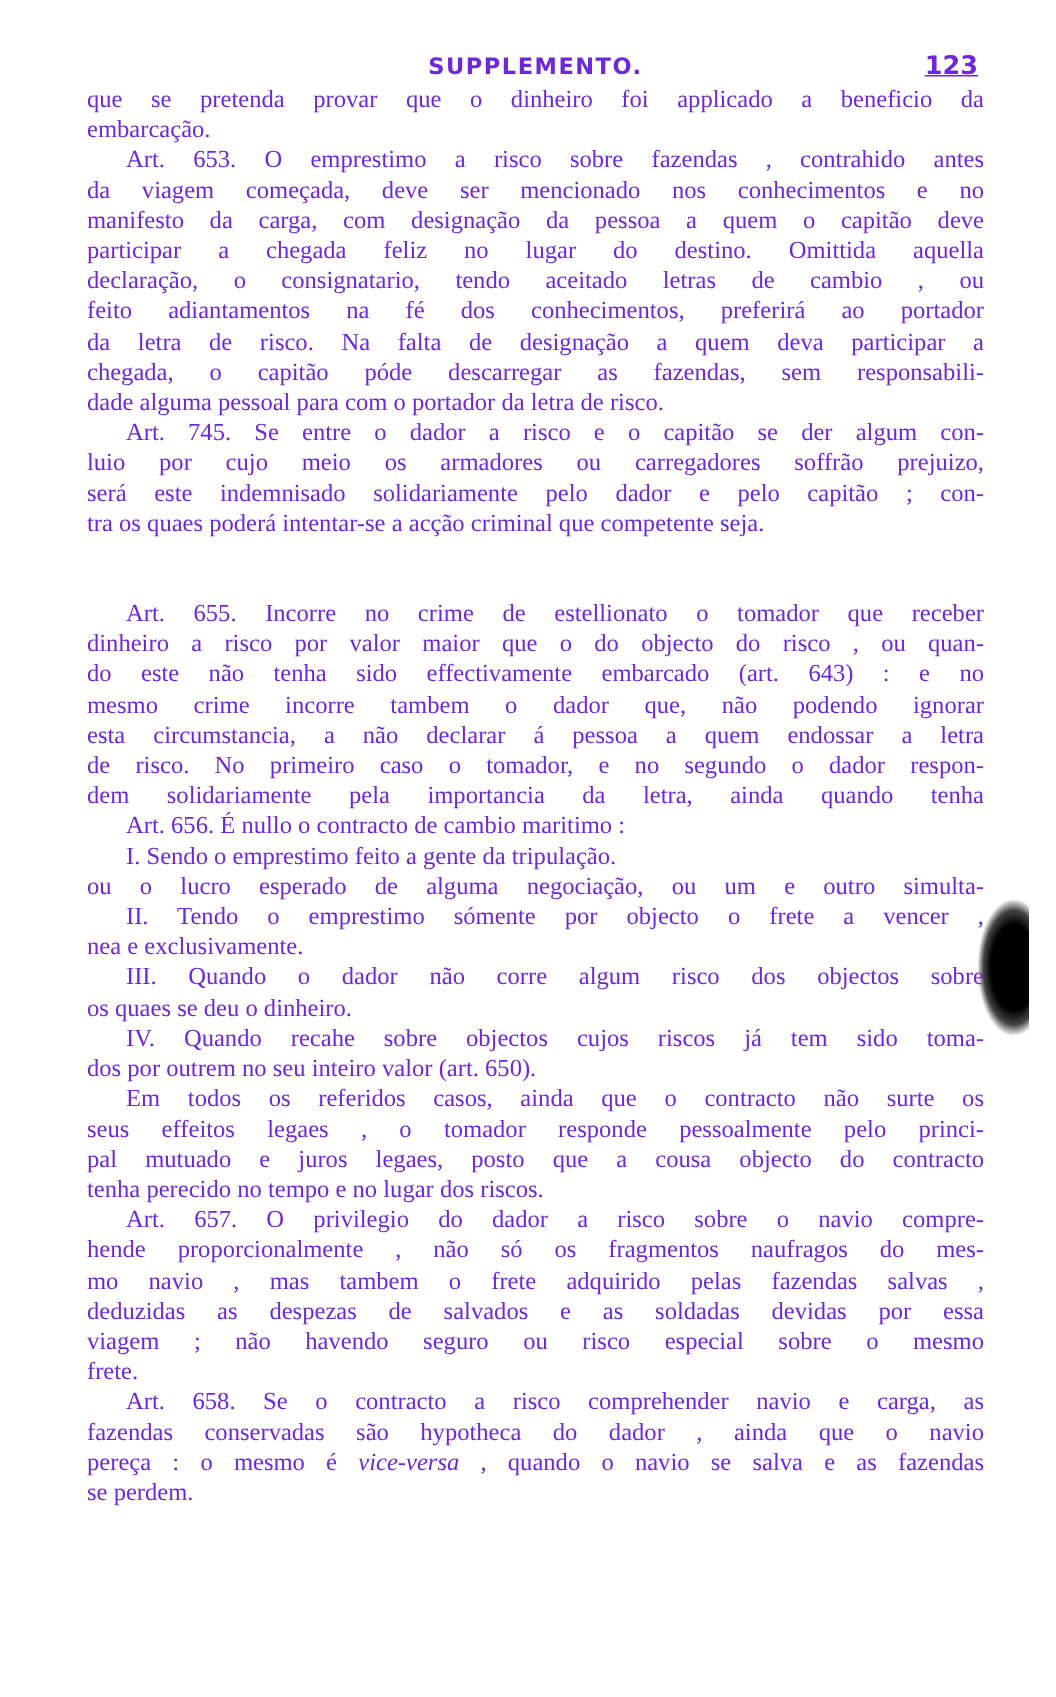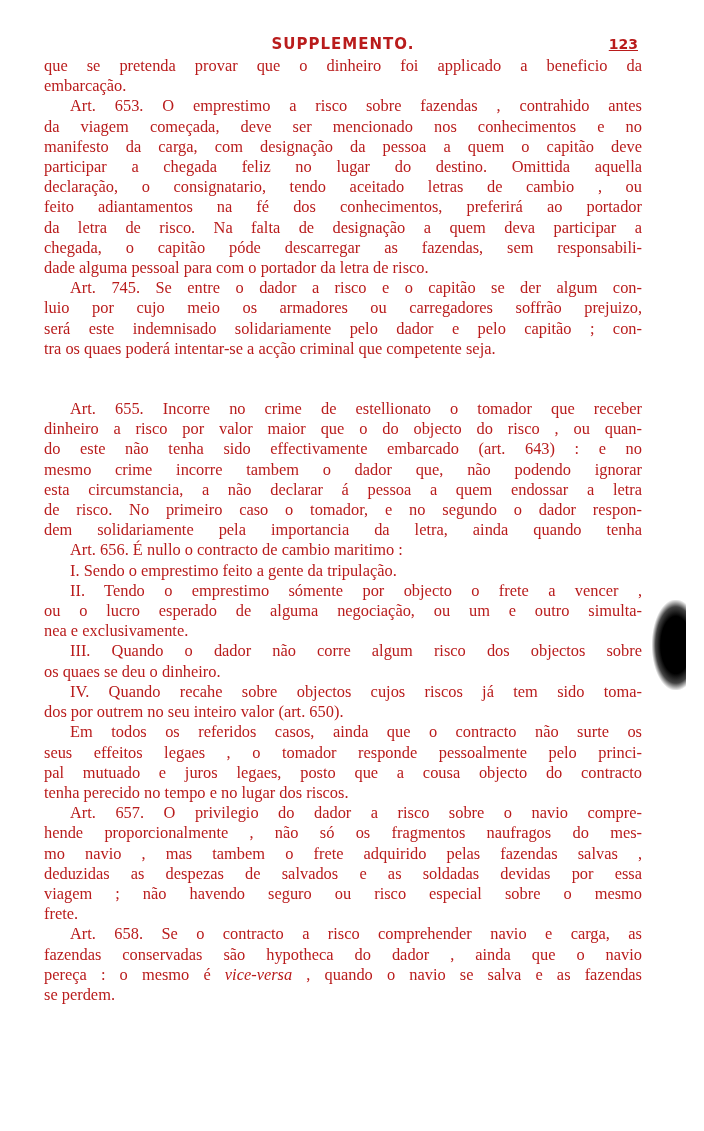--- a/index.html
+++ b/index.html
@@ -1,32 +1,32 @@
 <!DOCTYPE html>
 <html><head>
 <meta charset="utf-8">
 <style>
   html, body { margin: 0; padding: 0; background: #ffffff; }
   body { width: 704px; height: 1131px; position: relative; overflow: hidden; }
   .page {
-    position: absolute; left: 44px; top: 30px; width: 598px;
+    position: absolute; left: 58px; top: 30px; width: 598px;
     font-family: "Liberation Serif", "DejaVu Serif", serif;
-    color: #b91c1c; font-size: 16.4px; line-height: 20.2px;
+    color: #6d28d9; font-size: 16.4px; line-height: 20.2px;
   }
   .header {
     position: relative; height: 24px; margin-bottom: 2px;
   }
   .running-title {
     position: absolute; left: 0; right: 0; top: 4px; text-align: center;
     font-family: "DejaVu Sans", sans-serif; font-weight: bold; font-size: 15px;
     letter-spacing: 1px;
   }
   .page-number {
     position: absolute; right: 4px; top: 4px;
-    font-family: "DejaVu Sans", sans-serif; font-weight: bold; font-size: 14px; text-decoration: underline;
+    font-family: "DejaVu Sans", sans-serif; font-weight: bold; font-size: 17px; text-decoration: underline;
   }
   p { margin: 0; text-align: justify; }
   .line { display: block; text-align: justify; text-align-last: justify; white-space: nowrap; }
   .line.last { text-align-last: left; }
   .it { font-style: italic; }
   .smudge {
     position: absolute; left: 652px; top: 600px; width: 34px; height: 90px;
     background: radial-gradient(ellipse at 70% 50%, #000 0%, #000 45%, #444 60%, transparent 72%);
   }
 </style>
@@ -71,22 +71,22 @@
         <span class="line">de risco. No primeiro caso o tomador, e no segundo o dador respon-</span>
         <span class="line">dem solidariamente pela importancia da letra, ainda quando tenha</span>
       </p>
       <p>
         <span class="line last" style="padding-left: 26px;">Art. 656. É nullo o contracto de cambio maritimo :</span>
       </p>
       <p>
         <span class="line last" style="padding-left: 26px;">I. Sendo o emprestimo feito a gente da tripulação.</span>
       </p>
       <p>
+        <span class="line">ou o lucro esperado de alguma negociação, ou um e outro simulta-</span>
         <span class="line" style="padding-left: 26px;">II. Tendo o emprestimo sómente por objecto o frete a vencer ,</span>
-        <span class="line">ou o lucro esperado de alguma negociação, ou um e outro simulta-</span>
         <span class="line last">nea e exclusivamente.</span>
       </p>
       <p>
         <span class="line" style="padding-left: 26px;">III. Quando o dador não corre algum risco dos objectos sobre</span>
         <span class="line last">os quaes se deu o dinheiro.</span>
       </p>
       <p>
         <span class="line" style="padding-left: 26px;">IV. Quando recahe sobre objectos cujos riscos já tem sido toma-</span>
         <span class="line last">dos por outrem no seu inteiro valor (art. 650).</span>
       </p>

